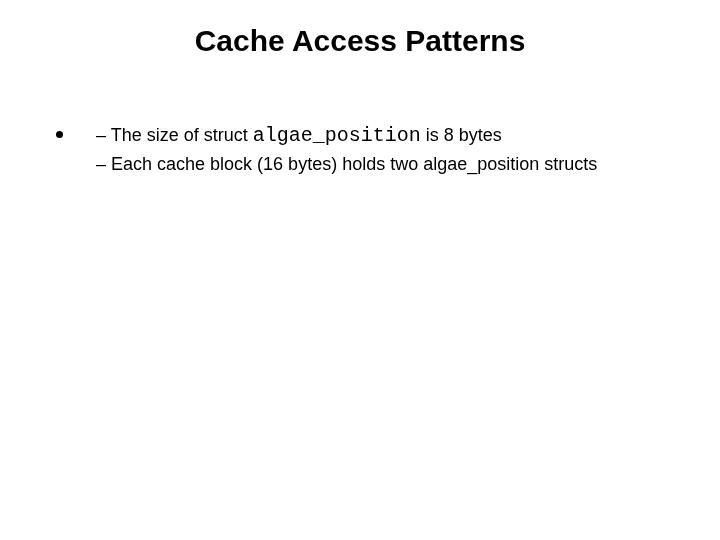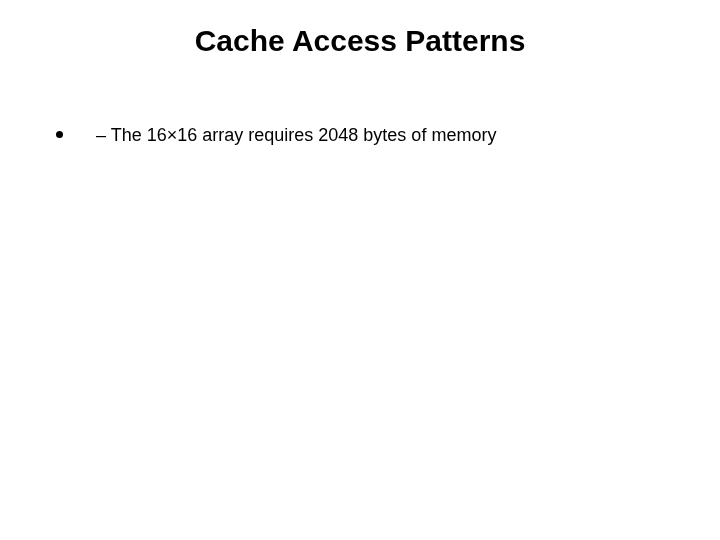--- a/index.html
+++ b/index.html
@@ -58,17 +58,20 @@
 
 <div class="slide">
   <div class="title">Cache Access Patterns</div>
 
 
   <div class="gap"></div>
 
   <ul class="top">
     <li>
       <ul class="sub">
-        <li>The 16×16 array requires 2048 bytes of memory</li>
+        <li>
+          <span>The size of struct </span><span class="code">algae_position</span><span> is 8 bytes</span>
+        </li>
+        <li>Each cache block (16 bytes) holds two algae_position structs</li>
       </ul>
     </li>
   </ul>
 </div>
 
 </body></html>

